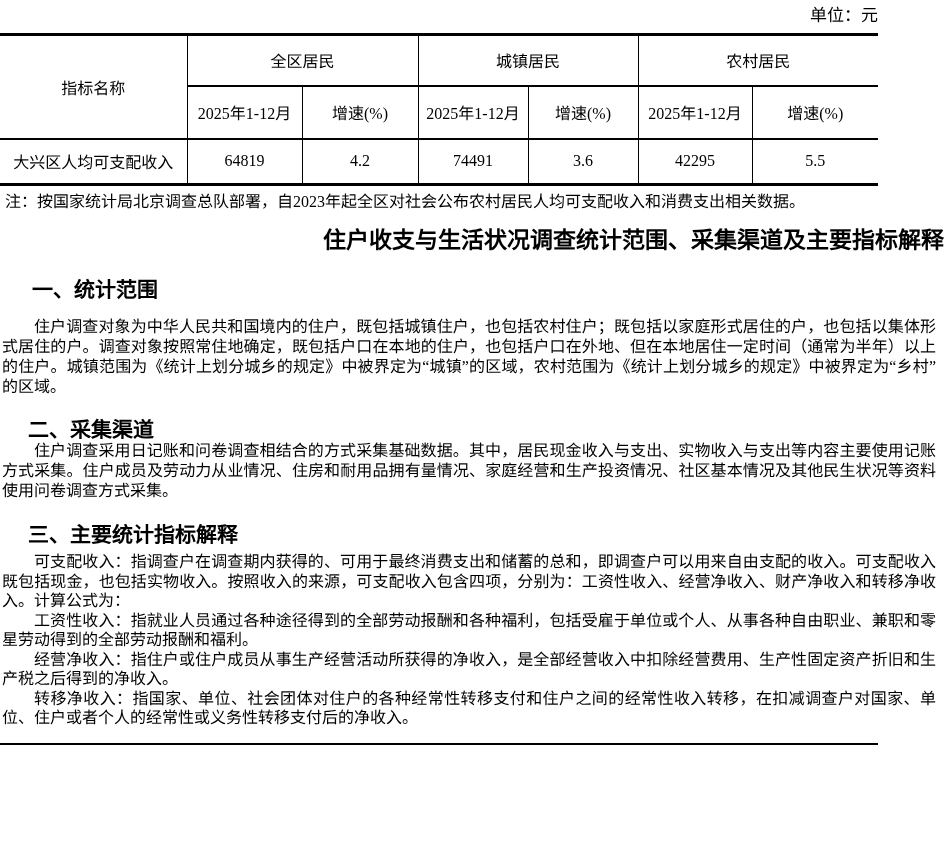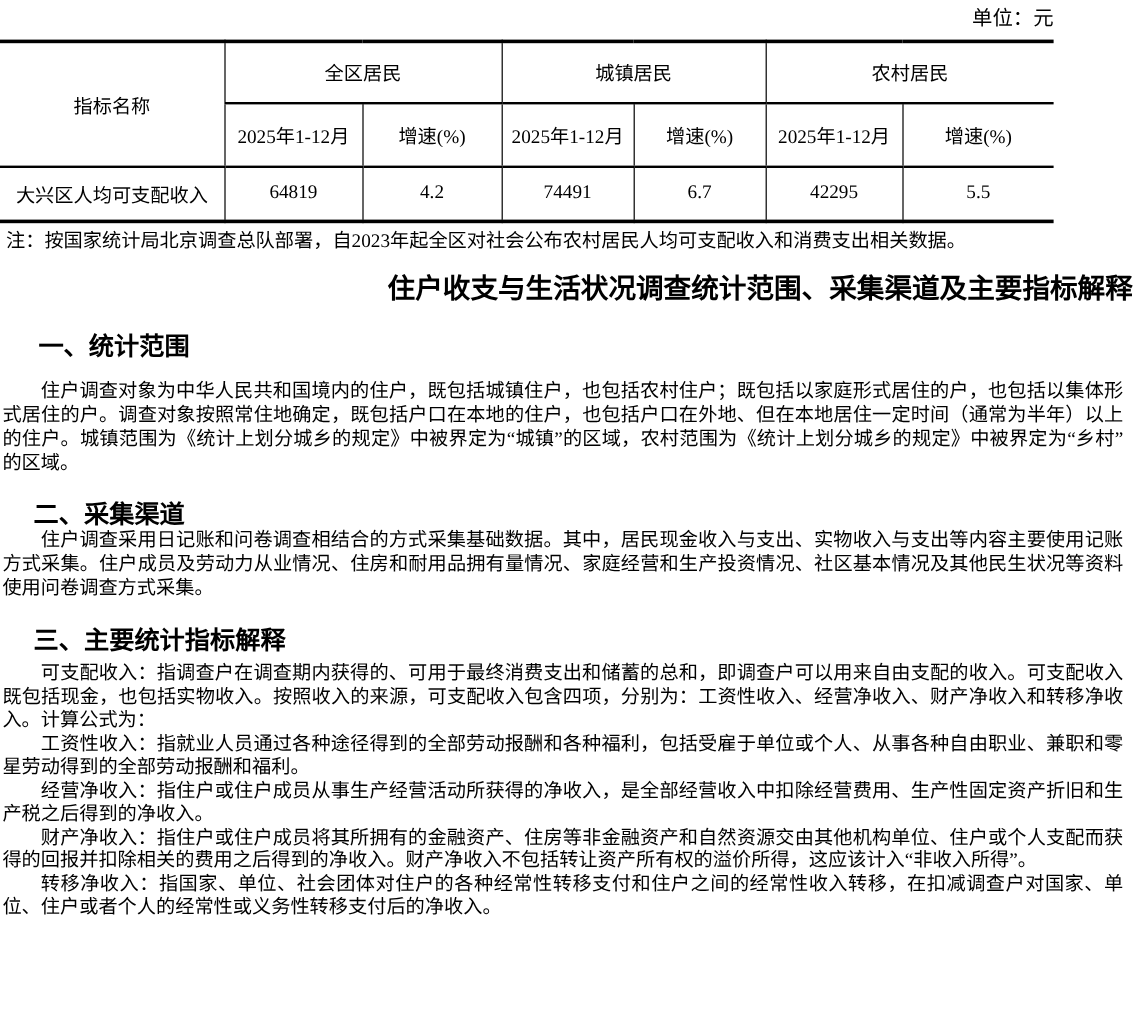--- a/index.html
+++ b/index.html
@@ -117,21 +117,21 @@
       <th>2025年1-12月</th>
       <th>增速(%)</th>
       <th>2025年1-12月</th>
       <th>增速(%)</th>
     </tr>
     <tr class="row-data">
       <td>大兴区人均可支配收入</td>
       <td>64819</td>
       <td>4.2</td>
       <td>74491</td>
-      <td>6.7</td>
+      <td>3.6</td>
       <td>42295</td>
       <td>5.5</td>
     </tr>
   </tbody>
     </table>
 
   <div class="note">注：按国家统计局北京调查总队部署，自2023年起全区对社会公布农村居民人均可支配收入和消费支出相关数据。</div>
 
   <div class="doc-title">住户收支与生活状况调查统计范围、采集渠道及主要指标解释</div>
 
@@ -139,19 +139,18 @@
   <p class="body-para para-block-1">住户调查对象为中华人民共和国境内的住户，既包括城镇住户，也包括农村住户；既包括以家庭形式居住的户，也包括以集体形式居住的户。调查对象按照常住地确定，既包括户口在本地的住户，也包括户口在外地、但在本地居住一定时间（通常为半年）以上的住户。城镇范围为《统计上划分城乡的规定》中被界定为“城镇”的区域，农村范围为《统计上划分城乡的规定》中被界定为“乡村”的区域。</p>
 
   <div class="sec-heading h2">二、采集渠道</div>
   <p class="body-para para-block-2">住户调查采用日记账和问卷调查相结合的方式采集基础数据。其中，居民现金收入与支出、实物收入与支出等内容主要使用记账方式采集。住户成员及劳动力从业情况、住房和耐用品拥有量情况、家庭经营和生产投资情况、社区基本情况及其他民生状况等资料使用问卷调查方式采集。</p>
 
   <div class="sec-heading h3">三、主要统计指标解释</div>
   <div class="sec3-body">
     <p class="body-para">可支配收入：指调查户在调查期内获得的、可用于最终消费支出和储蓄的总和，即调查户可以用来自由支配的收入。可支配收入既包括现金，也包括实物收入。按照收入的来源，可支配收入包含四项，分别为：工资性收入、经营净收入、财产净收入和转移净收入。计算公式为：</p>
     <p class="body-para">工资性收入：指就业人员通过各种途径得到的全部劳动报酬和各种福利，包括受雇于单位或个人、从事各种自由职业、兼职和零星劳动得到的全部劳动报酬和福利。</p>
     <p class="body-para">经营净收入：指住户或住户成员从事生产经营活动所获得的净收入，是全部经营收入中扣除经营费用、生产性固定资产折旧和生产税之后得到的净收入。</p>
-    <p class="body-para">财产净收入：指住户或住户成员将其所拥有的金融资产、住房等非金融资产和自然资源交由其他机构单位、住户或个人支配而获得的回报并扣除相关的费用之后得到的净收入。财产净收入不包括转让资产所有权的溢价所得，这应该计入“非收入所得”。</p>
     <p class="body-para">转移净收入：指国家、单位、社会团体对住户的各种经常性转移支付和住户之间的经常性收入转移，在扣减调查户对国家、单位、住户或者个人的经常性或义务性转移支付后的净收入。</p>
   </div>
 
   <div class="bottom-rule"></div>
 
 </div>
 
 </body></html>

